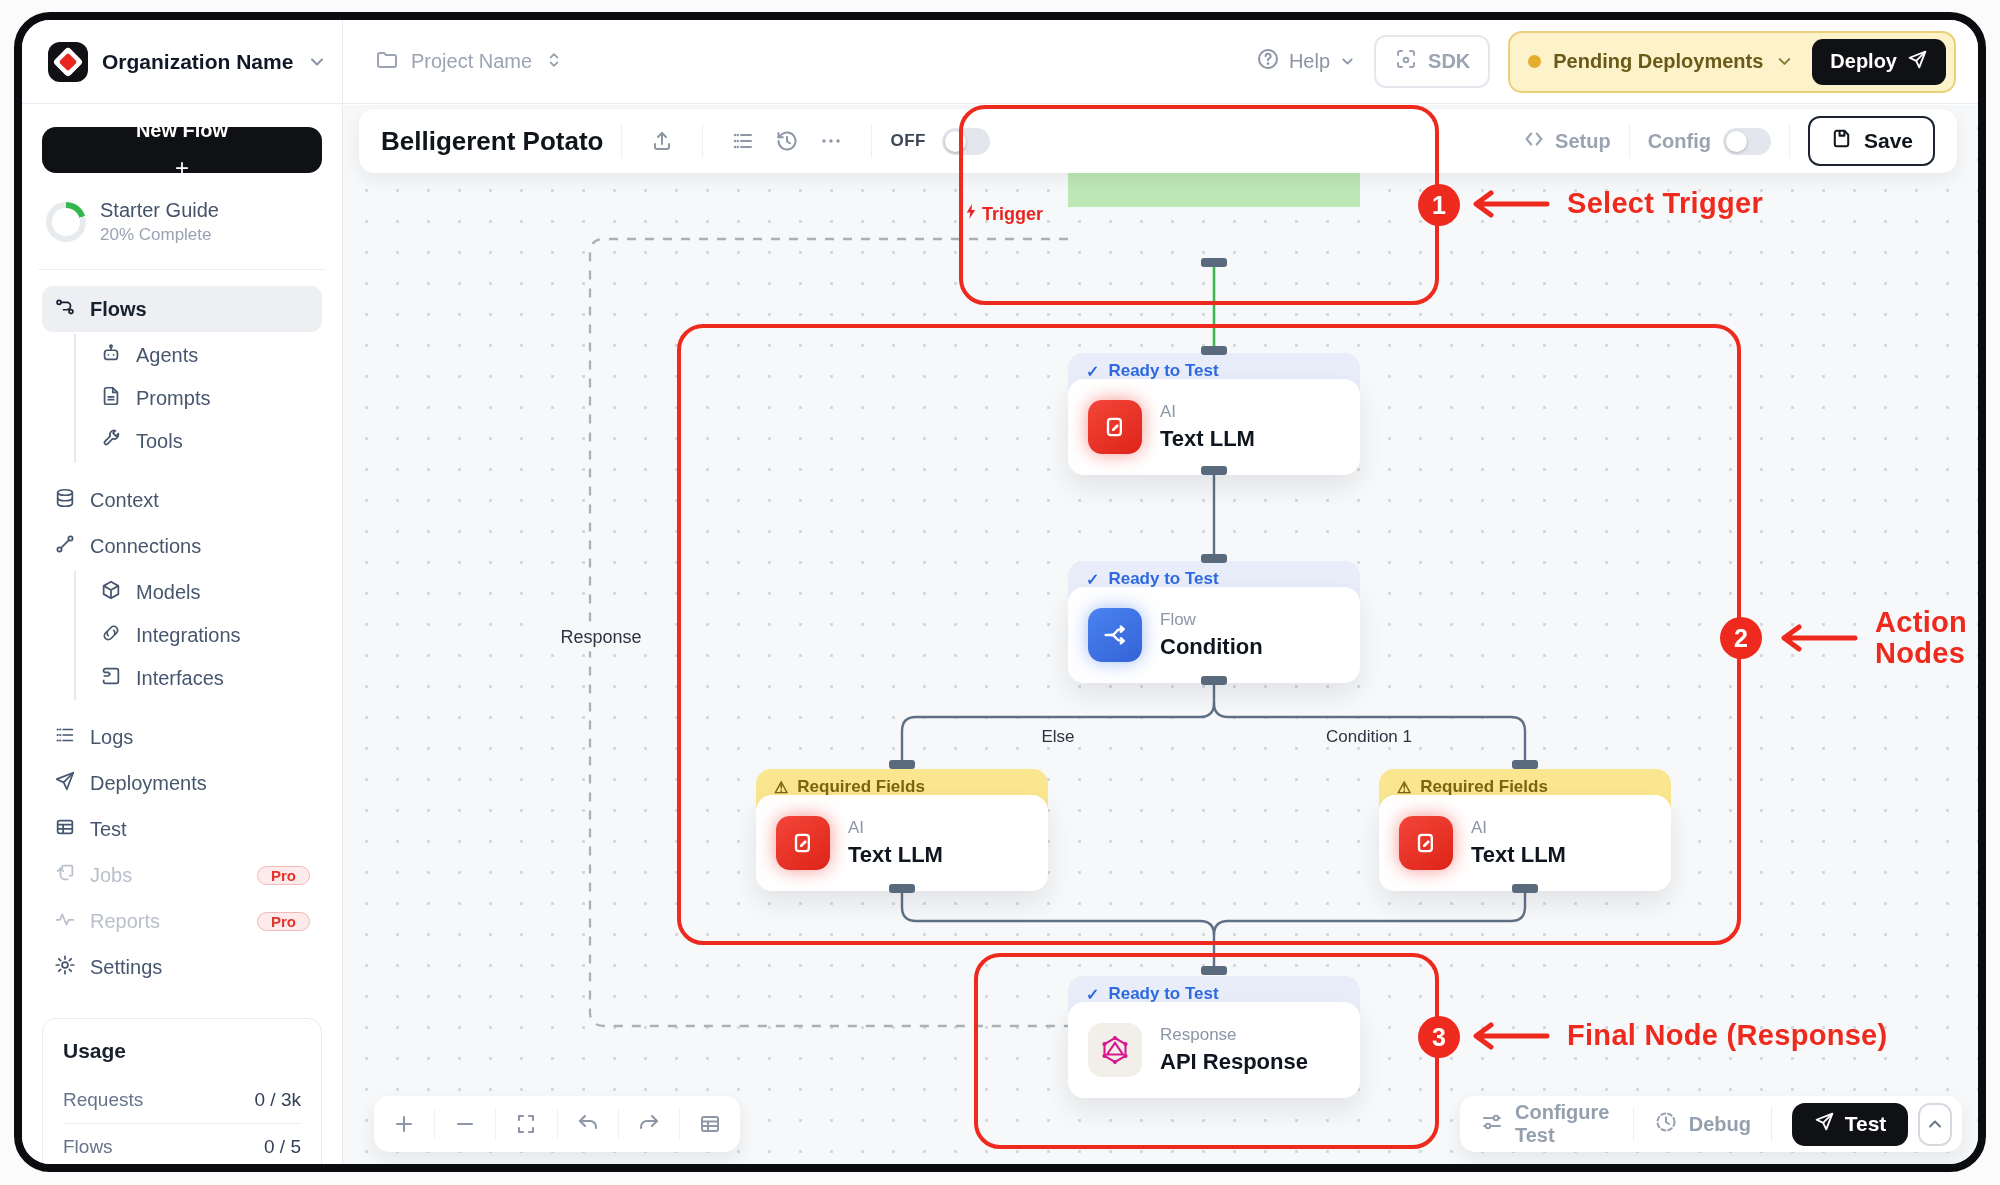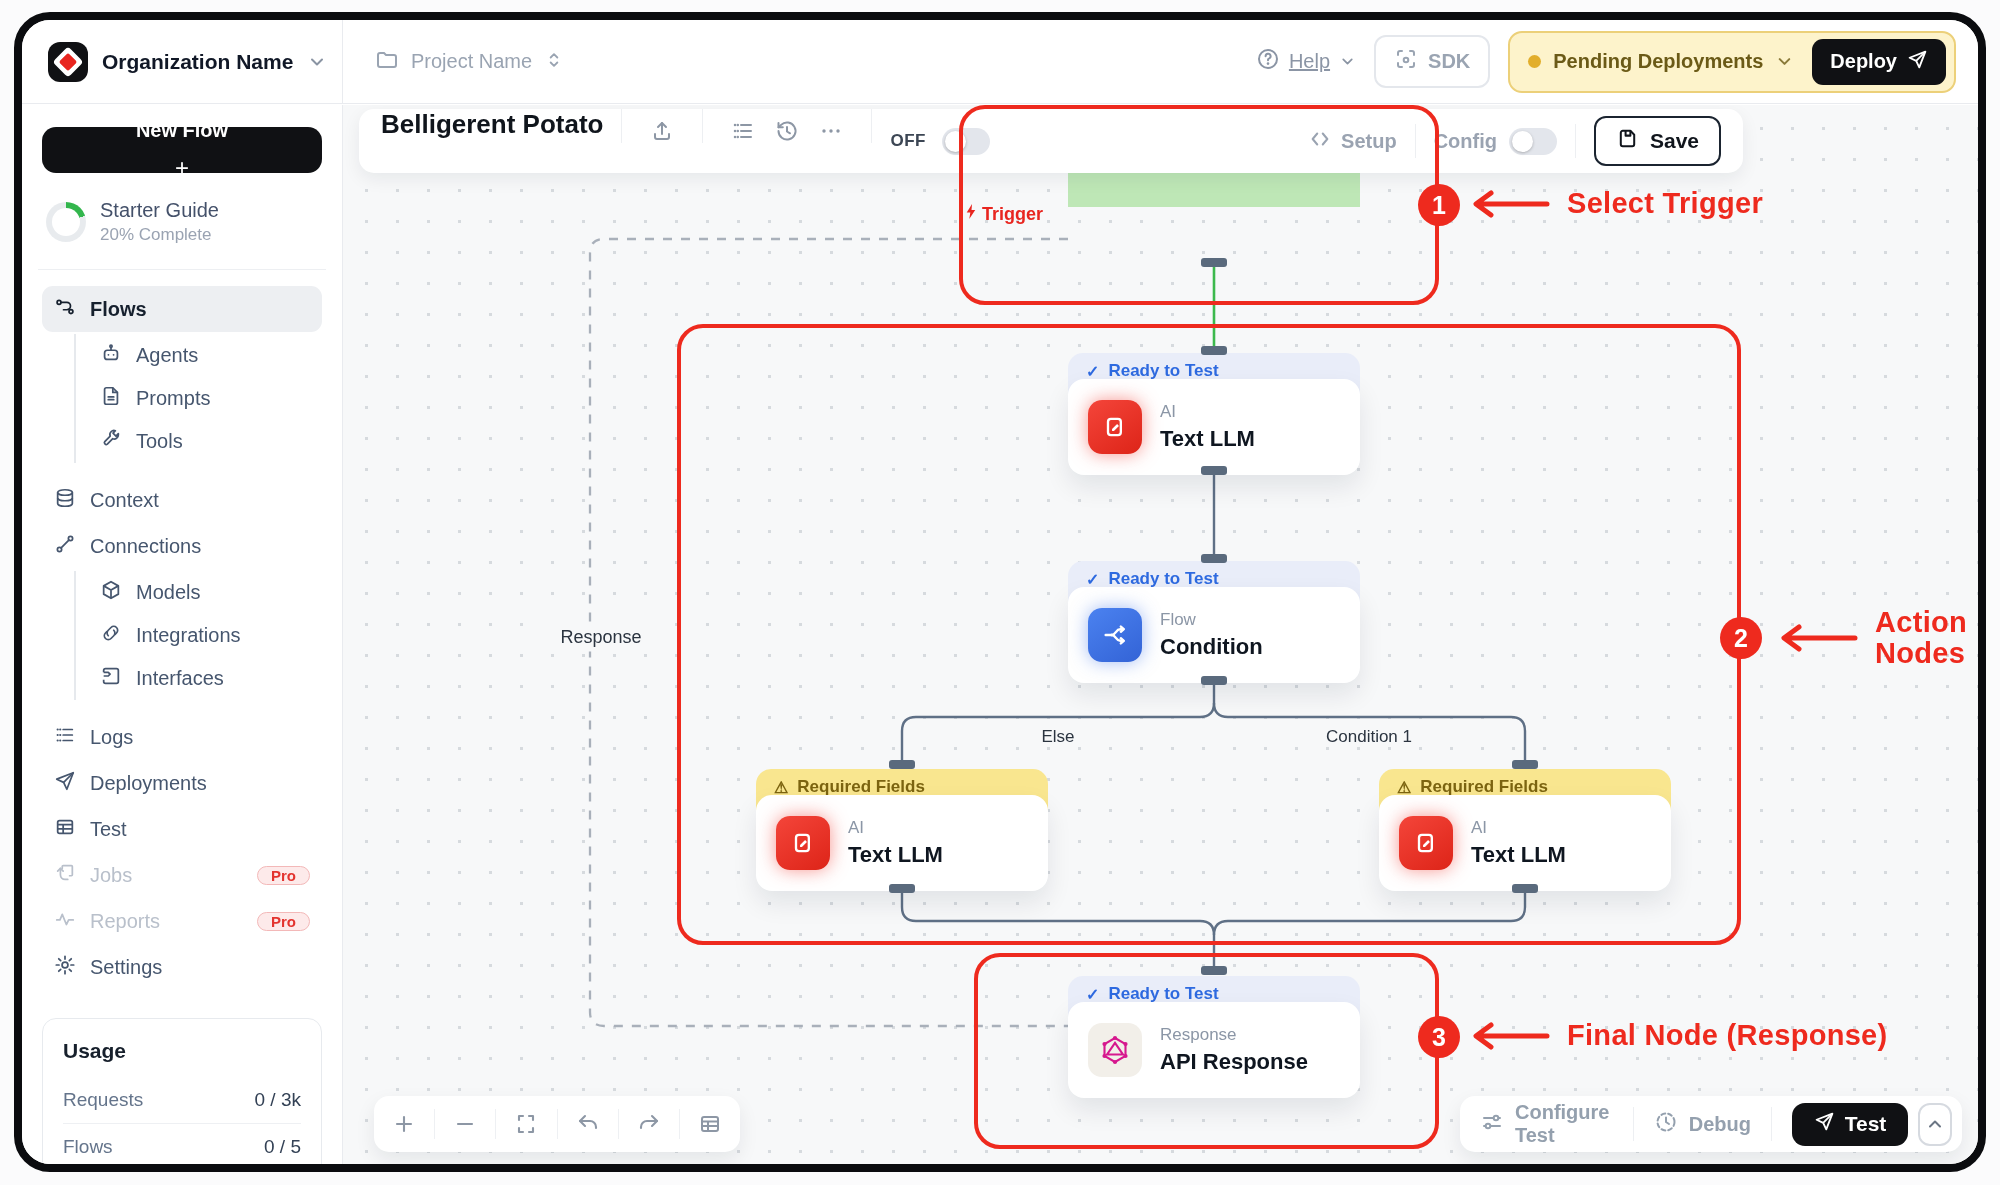--- a/index.html
+++ b/index.html
@@ -12,21 +12,21 @@
             border-bottom:1px solid #e9ebef; display:flex; align-items:center; z-index:30; }
   .tb-left { width:321px; height:100%; border-right:1px solid #e9ebef; display:flex; align-items:center; padding-left:26px; gap:14px; }
   .logo { width:40px; height:40px; background:#101114; border-radius:12px; position:relative; flex:0 0 auto; }
   .logo .d1 { position:absolute; left:50%; top:50%; width:22px; height:22px; background:#fff; border-radius:4px; transform:translate(-50%,-50%) rotate(45deg); }
   .logo .d2 { position:absolute; left:50%; top:50%; width:13px; height:13px; background:#e8251f; border-radius:2px; transform:translate(-50%,-50%) rotate(45deg); }
   .org-name { font-size:21px; font-weight:700; color:#111827; white-space:nowrap; }
   .chev { color:#8a94a3; display:flex; }
   .tb-mid { display:flex; align-items:center; gap:12px; padding-left:32px; color:#9aa4b2; }
   .proj-label { font-size:20px; color:#9aa4b2; }
   .tb-right { margin-left:auto; display:flex; align-items:center; gap:18px; padding-right:22px; }
-  .help { display:flex; align-items:center; gap:9px; color:#8b95a5; font-size:20px;text-decoration:underline; }
+  .help { display:flex; align-items:center; gap:9px; color:#8b95a5; font-size:20px; }
   .sdk-btn { display:flex; align-items:center; gap:10px; color:#9aa4b2; font-size:20px; font-weight:600;
              border:2px solid #e4e7ec; border-radius:12px; padding:10px 18px; background:#fff; }
   .pending { display:flex; align-items:center; gap:12px; background:#fdf3cb; border:2px solid #ecd079;
              border-radius:14px; padding:6px 8px 6px 18px; }
   .dot-y { width:13px; height:13px; border-radius:50%; background:#e2ae2b; }
   .pending-label { font-size:20px; font-weight:700; color:#6b5a17; }
   .pending .chev { color:#8a7a3a; }
   .deploy-btn { display:flex; align-items:center; gap:10px; background:#101114; color:#fff; font-size:20px;
                 font-weight:700; border-radius:11px; padding:10px 18px; margin-left:6px; }
 
@@ -62,23 +62,23 @@
 
   
   .canvas { position:absolute; left:321px; top:85px; right:0; bottom:0; background:#f7f8f9; overflow:hidden; }
   .canvas::before { content:""; position:absolute; inset:0;
       background-image:radial-gradient(circle,#d6dade 1.7px,transparent 1.8px);
       background-size:31px 31px; background-position:8px 8px; }
   .edges { position:absolute; left:0; top:0; z-index:1; }
   .handle { position:absolute; width:26px; height:9px; background:#5a6a7d; border-radius:3px; z-index:6; }
 
   
-  .flowbar { position:absolute; left:16px; top:4px; width:1384px; height:64px; background:#fff;
+  .flowbar { position:absolute; left:16px; top:4px; width:1598px; height:64px; background:#fff;
              border-radius:15px; box-shadow:0 6px 18px rgba(16,24,40,.07); z-index:12;
-             display:flex; padding:0 22px; }
+             display:flex; align-items:center; padding:0 22px; }
   .flow-title { font-size:26px; font-weight:700; color:#10151c; }
   .vbar { width:1px; height:34px; background:#edeff2; margin:0 18px; }
   .icon-btn { width:44px; height:44px; display:flex; align-items:center; justify-content:center;
               color:#8d97a5; border-radius:10px; }
   .off-wrap { display:flex; align-items:center; gap:16px; }
   .off-label { font-size:17px; font-weight:700; color:#3c4654; letter-spacing:.5px; }
   .tog { width:48px; height:27px; border-radius:14px; background:#e3e6ec; position:relative; flex:0 0 auto; }
   .tog::after { content:""; position:absolute; left:3px; top:3px; width:21px; height:21px; border-radius:50%;
                 background:#fff; box-shadow:0 1px 3px rgba(0,0,0,.25); }
   .fb-right { margin-left:auto; display:flex; align-items:center; }

